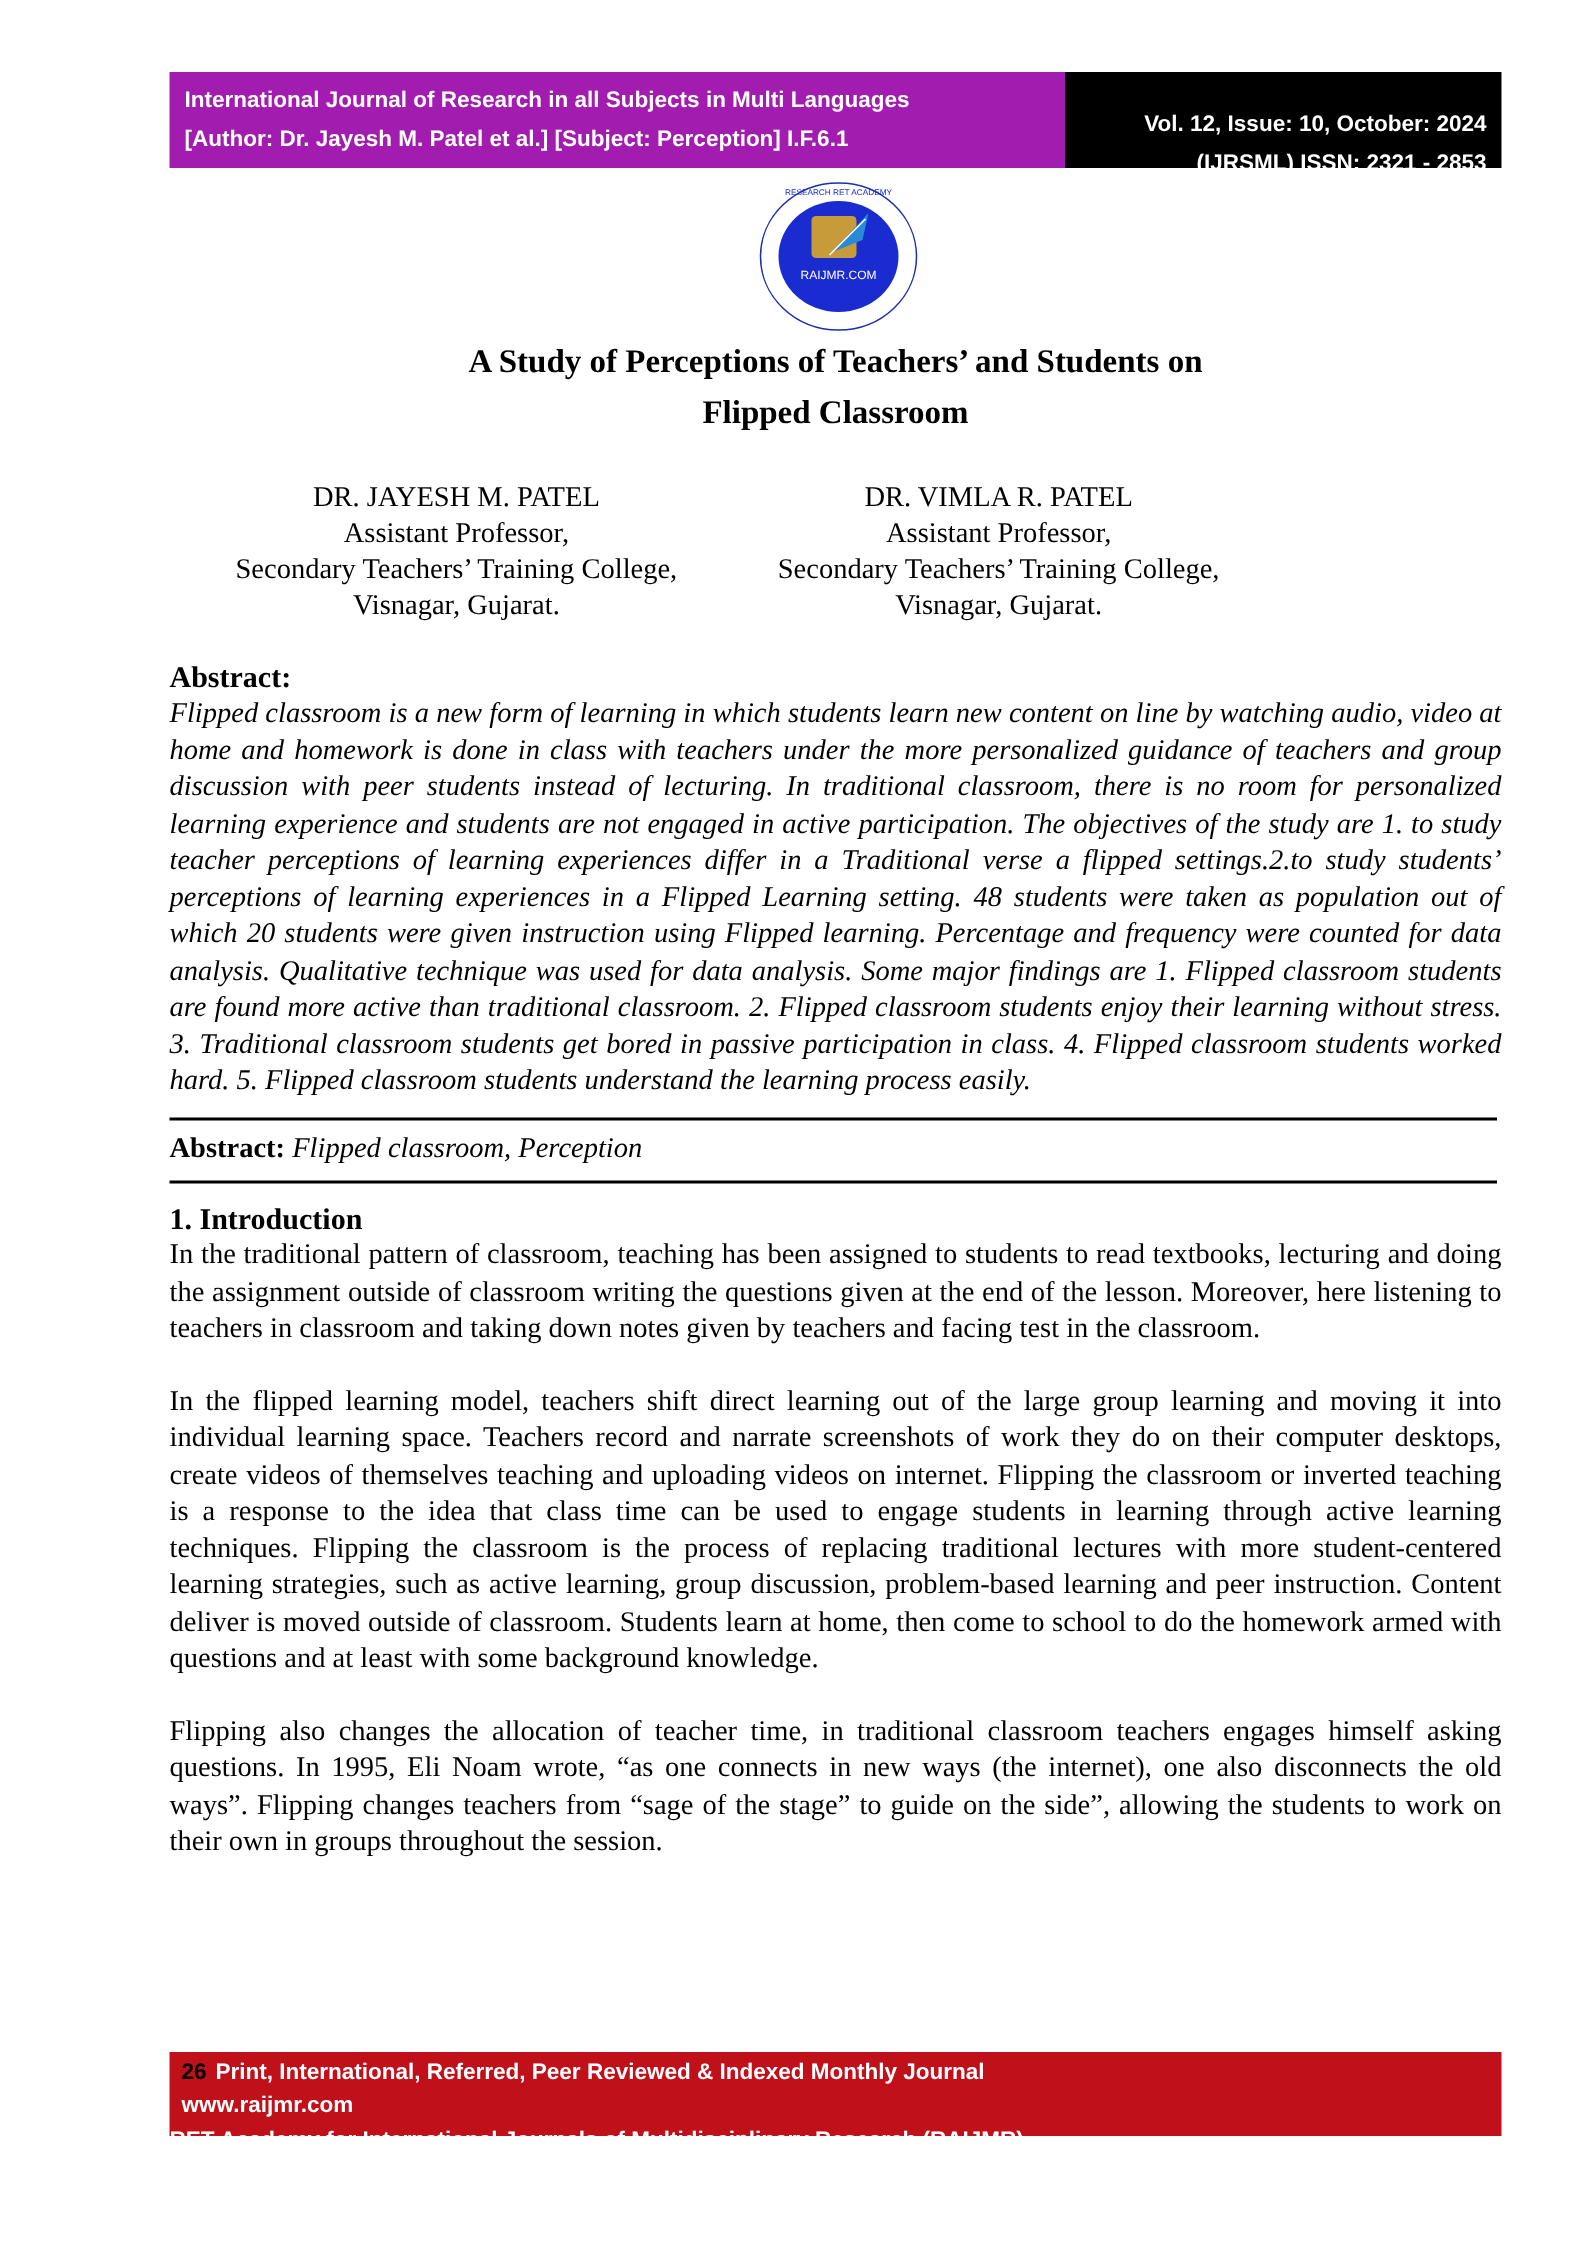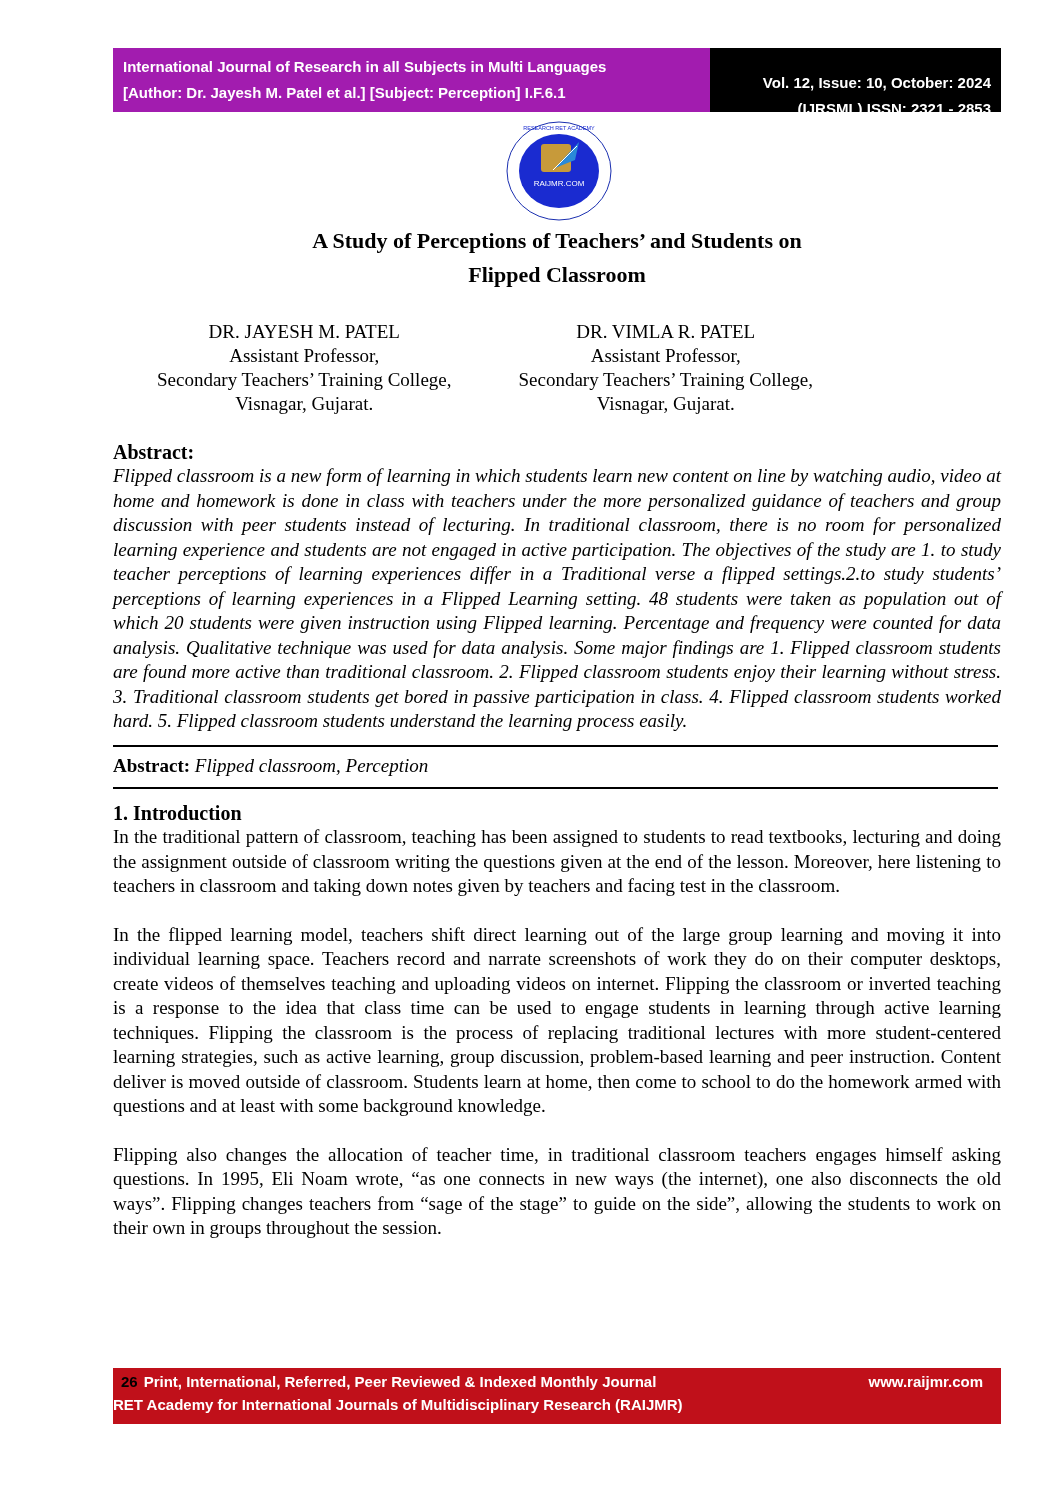--- a/index.html
+++ b/index.html
@@ -16,21 +16,21 @@
     .content { position: absolute; left: 113px; top: 440px; width: 888px; font-size: 19px; line-height: 24.5px; text-align: justify; }
     .content h3 { font-size: 20px; font-weight: bold; margin: 0; line-height: 24px; }
     .abstract-text { font-style: italic; margin: 0; }
     .rule { border-top: 2px solid #000; margin: 11px 0 7px 0; width: 885px; }
     .keywords { margin: 0; }
     .keywords b { font-weight: bold; }
     .keywords i { font-style: italic; }
     p { margin: 0; }
     .para-gap { height: 24px; }
     .footer { position: absolute; left: 113px; top: 1368px; width: 888px; height: 56px; background: #c0101a; color: #fff; font-family: "Liberation Sans", sans-serif; font-weight: bold; font-size: 15px; }
-    .footer-row1 { display: flex; justify-content: space-between; padding: 3px 18px 0 8px; line-height: 22px; }
+    .footer-row1 { display: flex; justify-content: space-between; padding: 3px 18px 0 8px; line-height: 22px; flex-direction: column; }
     .footer-row1 .pn { color: #000; margin-right: 6px; }
     .footer-row2 { text-align: left; line-height: 24px; }
   </style>
 </head>
 <body>
 
 <div class="header">
   <div class="header-left">
     <div>International Journal of Research in all Subjects in Multi Languages</div>
     <div>[Author: Dr. Jayesh M. Patel et al.] [Subject: Perception] I.F.6.1</div>

